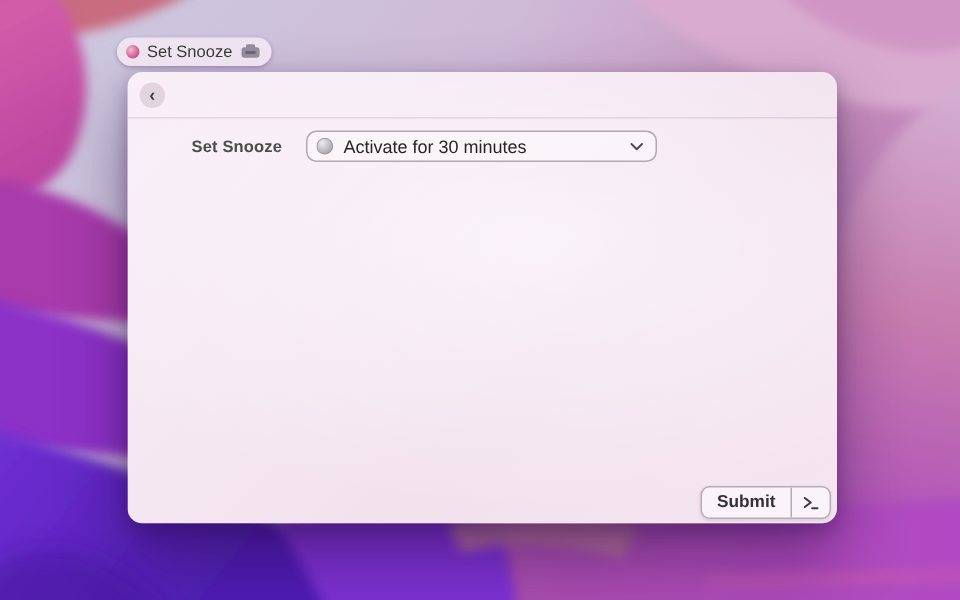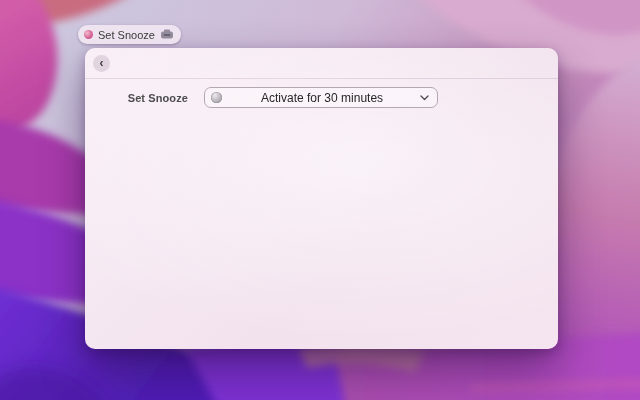--- a/index.html
+++ b/index.html
@@ -48,21 +48,21 @@
   .label-col {
     width:103px; flex:none; text-align:right;
     font-size:11px; font-weight:600; color:#4c4c4c; letter-spacing:0.1px;
   }
   .status-value { margin-left:16px; font-size:13.5px; color:#2d2d2d; }
   .row-snooze { margin-top:8px; display:flex; align-items:center; }
   .dropdown {
     margin-left:16px; width:234px; height:21px; box-sizing:border-box;
     border:1px solid #b2a7b2; border-radius:7px;
     background:rgba(253,250,253,0.55);
-    display:flex; align-items:center; padding:0 8px 0 6px;gap:32px;
+    display:flex; align-items:center; padding:0 8px 0 6px;
   }
   .dd-globe {
     width:11px; height:11px; flex:none; border-radius:50%;
     background:radial-gradient(circle at 35% 30%, #eceaec, #bcb6be 55%, #8e8894);
     box-shadow:inset 0 0 0 0.5px #9a93a0;
   }
   .dd-text { margin-left:7px; flex:1; font-size:12px; font-weight:500; color:#262626; white-space:nowrap; }
   .dd-caret { flex:none; display:flex; }
 
   .submit-btn {
@@ -157,14 +157,24 @@
       <span class="dd-globe"></span>
       <span class="dd-text">Activate for 30 minutes</span>
       <span class="dd-caret">
         <svg width="9" height="6" viewBox="0 0 9 6">
           <path d="M1,1 L4.5,4.5 L8,1" fill="none" stroke="#4a4a4a" stroke-width="1.3" stroke-linecap="round" stroke-linejoin="round"></path>
         </svg>
       </span>
     </div>
   </div>
 
+  <div class="submit-btn">
+    <span class="submit-text">Submit</span>
+    <span class="submit-sep"></span>
+    <span class="submit-key">
+      <svg width="11" height="9" viewBox="0 0 11 9">
+        <path d="M1.5,1 L5.5,4 L1.5,7" fill="none" stroke="#3c3c3c" stroke-width="1.4" stroke-linecap="round" stroke-linejoin="round"></path>
+        <line x1="6.5" y1="7.8" x2="10" y2="7.8" stroke="#3c3c3c" stroke-width="1.4" stroke-linecap="round"></line>
+      </svg>
+    </span>
+  </div>
 
 </div>
 
 </body></html>

